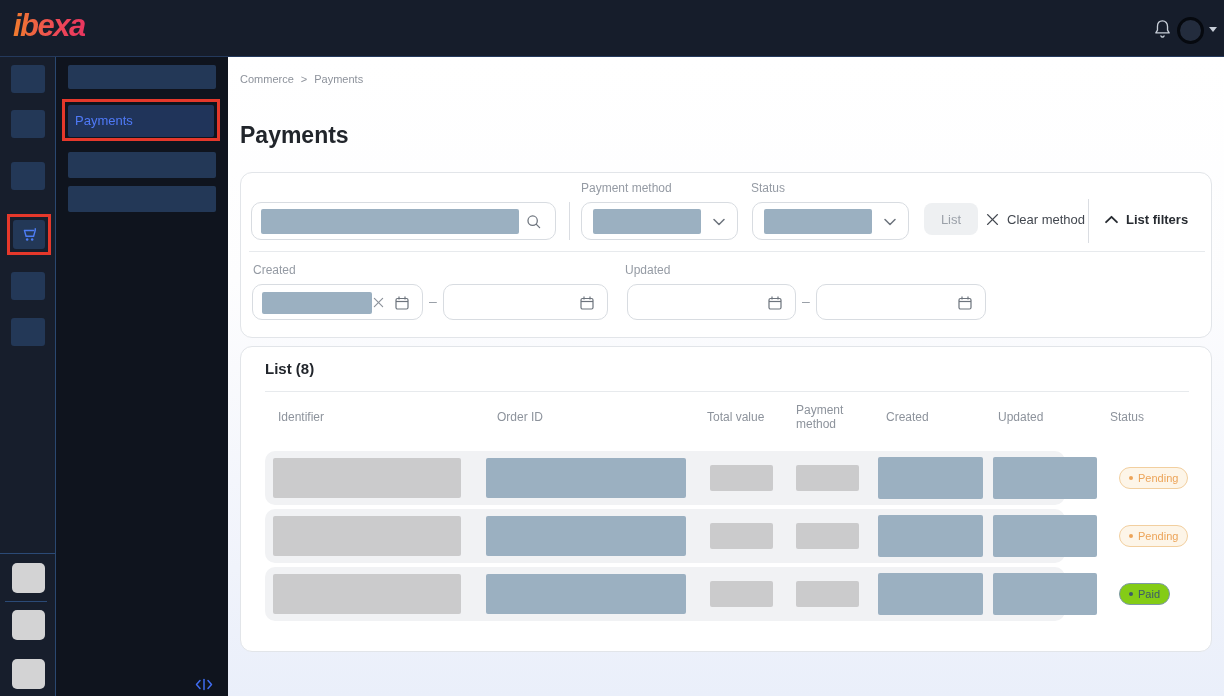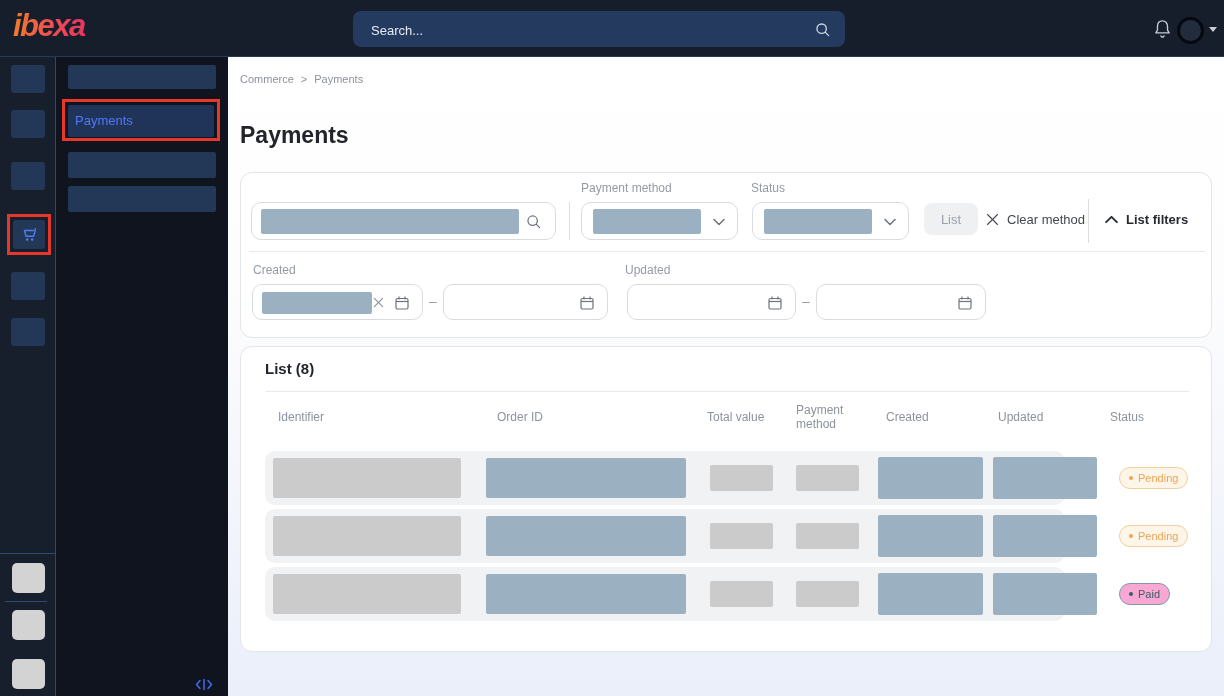--- a/index.html
+++ b/index.html
@@ -58,37 +58,30 @@
   .dash{font-size:14px;color:#9aa0a8;}
 
   .list-title{font-size:15px;font-weight:bold;color:#22262c;}
   .th{position:absolute;font-size:12px;color:#8d939c;}
   .trow{position:absolute;left:24px;width:800px;height:54px;background:#f1f2f4;border-radius:10px;}
 
   .badge{position:absolute;display:inline-flex;align-items:center;gap:5px;height:22px;padding:0 9px;
     border-radius:999px;font-size:11px;box-sizing:border-box;background:#fff;}
   .badge .dot{width:4px;height:4px;border-radius:50%;background:currentColor;}
   .badge[data-status="pending"]{color:#eca459;border:1px solid #f2cf9f;background:#fdf5e8;}
-  .badge[data-status="paid"]{color:#3d5a69;border:1px solid #7d99a6;background:#f9a8d4;justify-content:flex-end;}
+  .badge[data-status="paid"]{color:#3d5a69;border:1px solid #7d99a6;background:#84cc16;justify-content:flex-end;}
 </style>
 </head>
 <body>
 
 <div class="frame">
 
   <div class="abs topbar">
     <div class="abs logo">ibexa</div>
 
-    <div class="abs searchbar">
-      <input type="text" placeholder="Search..." style="">
-      <svg class="abs" style="right:14px;top:10px" width="17" height="17" viewBox="0 0 20 20">
-        <circle cx="9" cy="9" r="5.5" fill="none" stroke="#cdd5e1" stroke-width="1.6"></circle>
-        <line x1="13.4" y1="13.4" x2="17.2" y2="17.2" stroke="#cdd5e1" stroke-width="1.6" stroke-linecap="round"></line>
-      </svg>
-    </div>
 
     <svg class="abs tb-icon" style="left:1153px;top:18px" width="19" height="22" viewBox="0 0 20 22">
       <path d="M10 2.5c-3.2 0-5.3 2.4-5.3 5.8v3.9l-1.7 2.9h14l-1.7-2.9V8.3c0-3.4-2.1-5.8-5.3-5.8z" fill="none" stroke="currentColor" stroke-width="1.4" stroke-linejoin="round"></path>
       <path d="M8.4 18.3a1.7 1.7 0 0 0 3.2 0" fill="none" stroke="currentColor" stroke-width="1.4" stroke-linecap="round"></path>
     </svg>
 
     <div class="abs avatar"></div>
 
     <svg class="abs tb-icon" style="left:1209px;top:27px" width="8" height="5" viewBox="0 0 8 5">
       <path d="M0 0h8L4 5z" fill="currentColor"></path>

